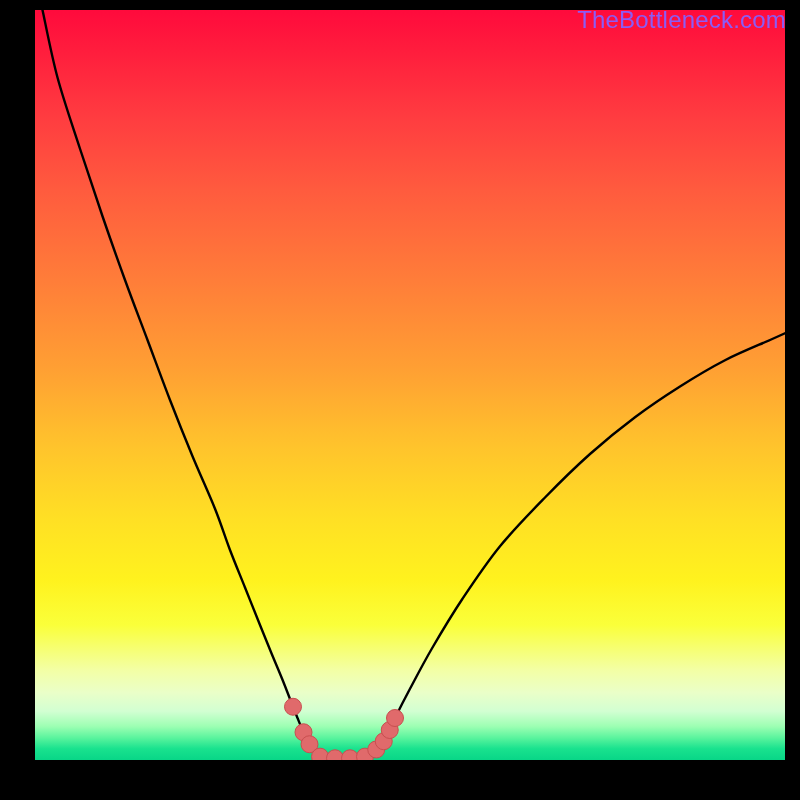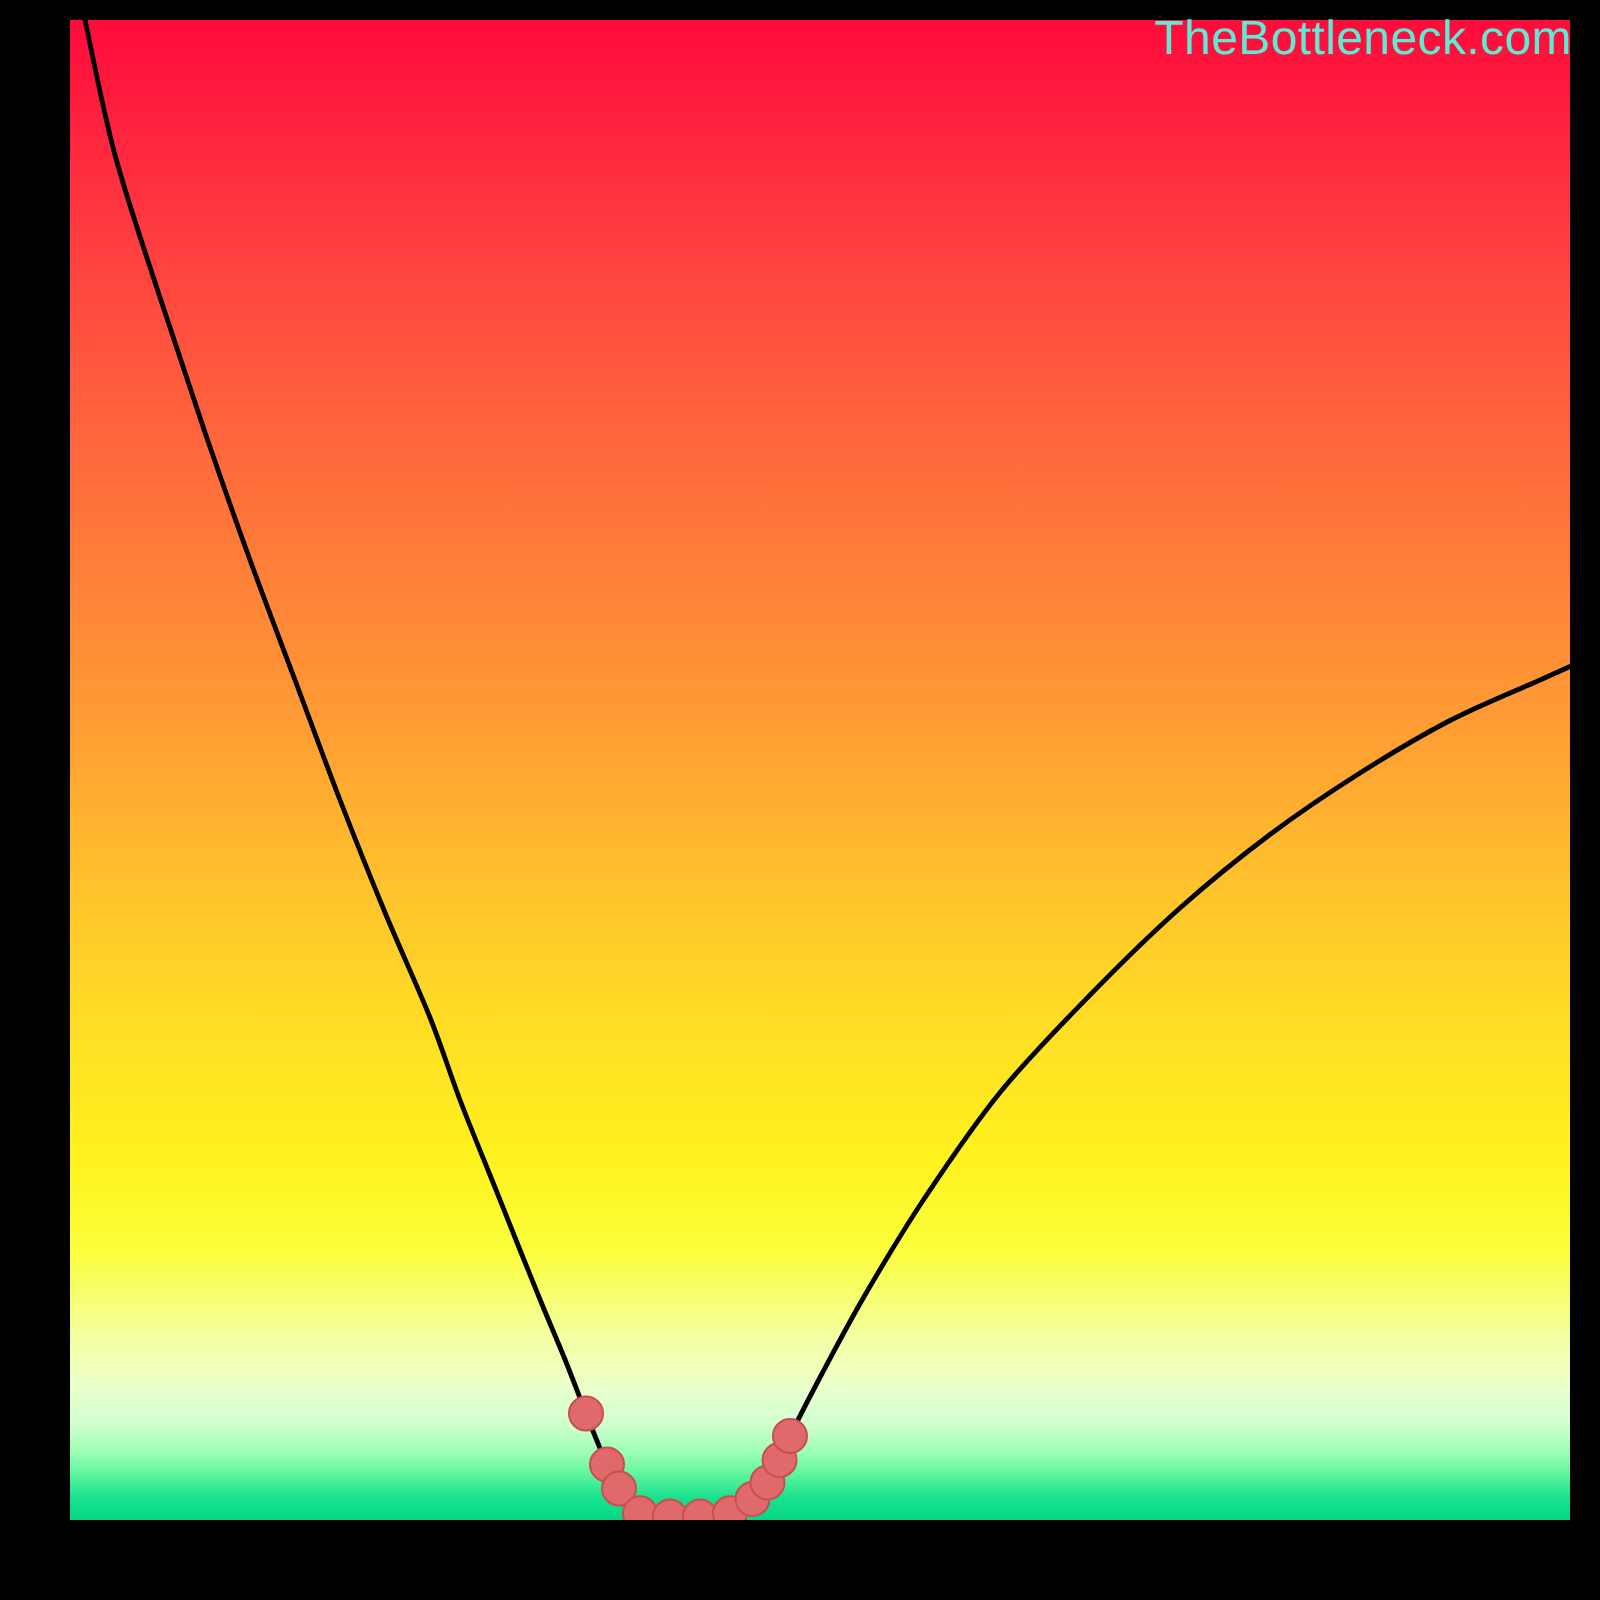--- a/index.html
+++ b/index.html
@@ -41,21 +41,21 @@
       #9dffb3 95.5%,
       #5cf49e 97%,
       #19e28e 98.5%,
       #08d687 100%
     );
   }
   .watermark {
     position: absolute;
     top: 6px;
     right: 14px;
-    color: #5eead4;
+    color: #8b5cf6;
     font-size: 24px;
     font-weight: 500;
     letter-spacing: 0.2px;
     user-select: none;
   }
   svg.overlay {
     position: absolute;
     left: 0;
     top: 0;
     width: 750px;

